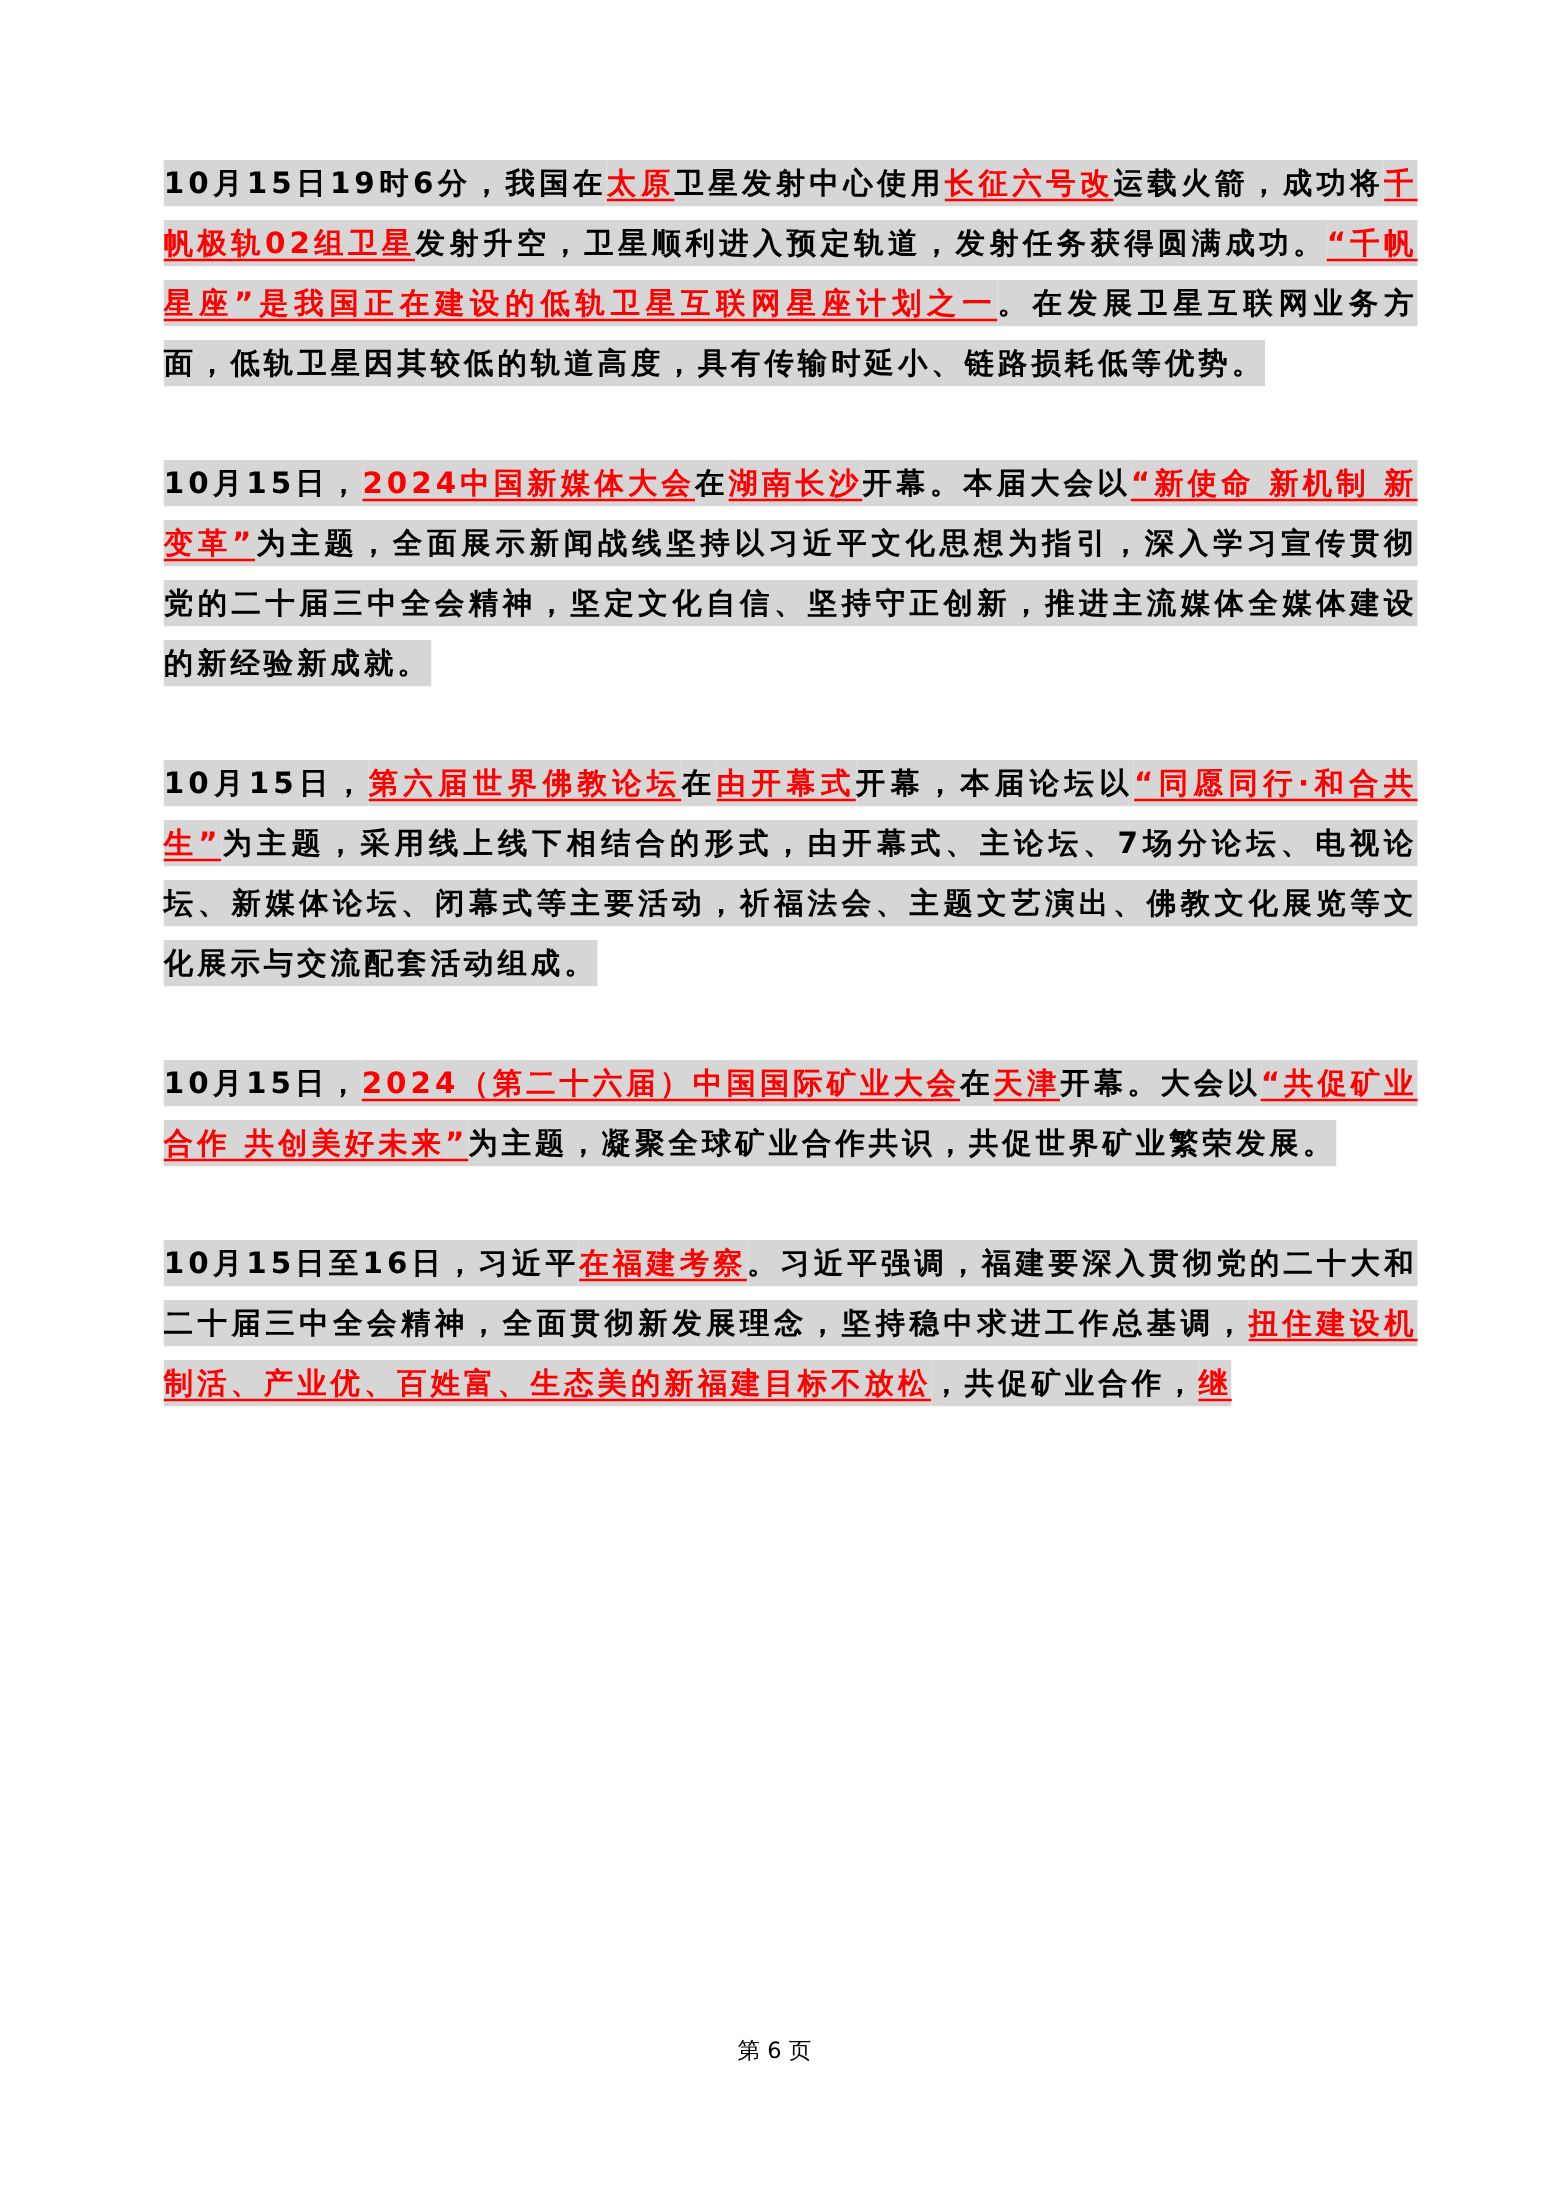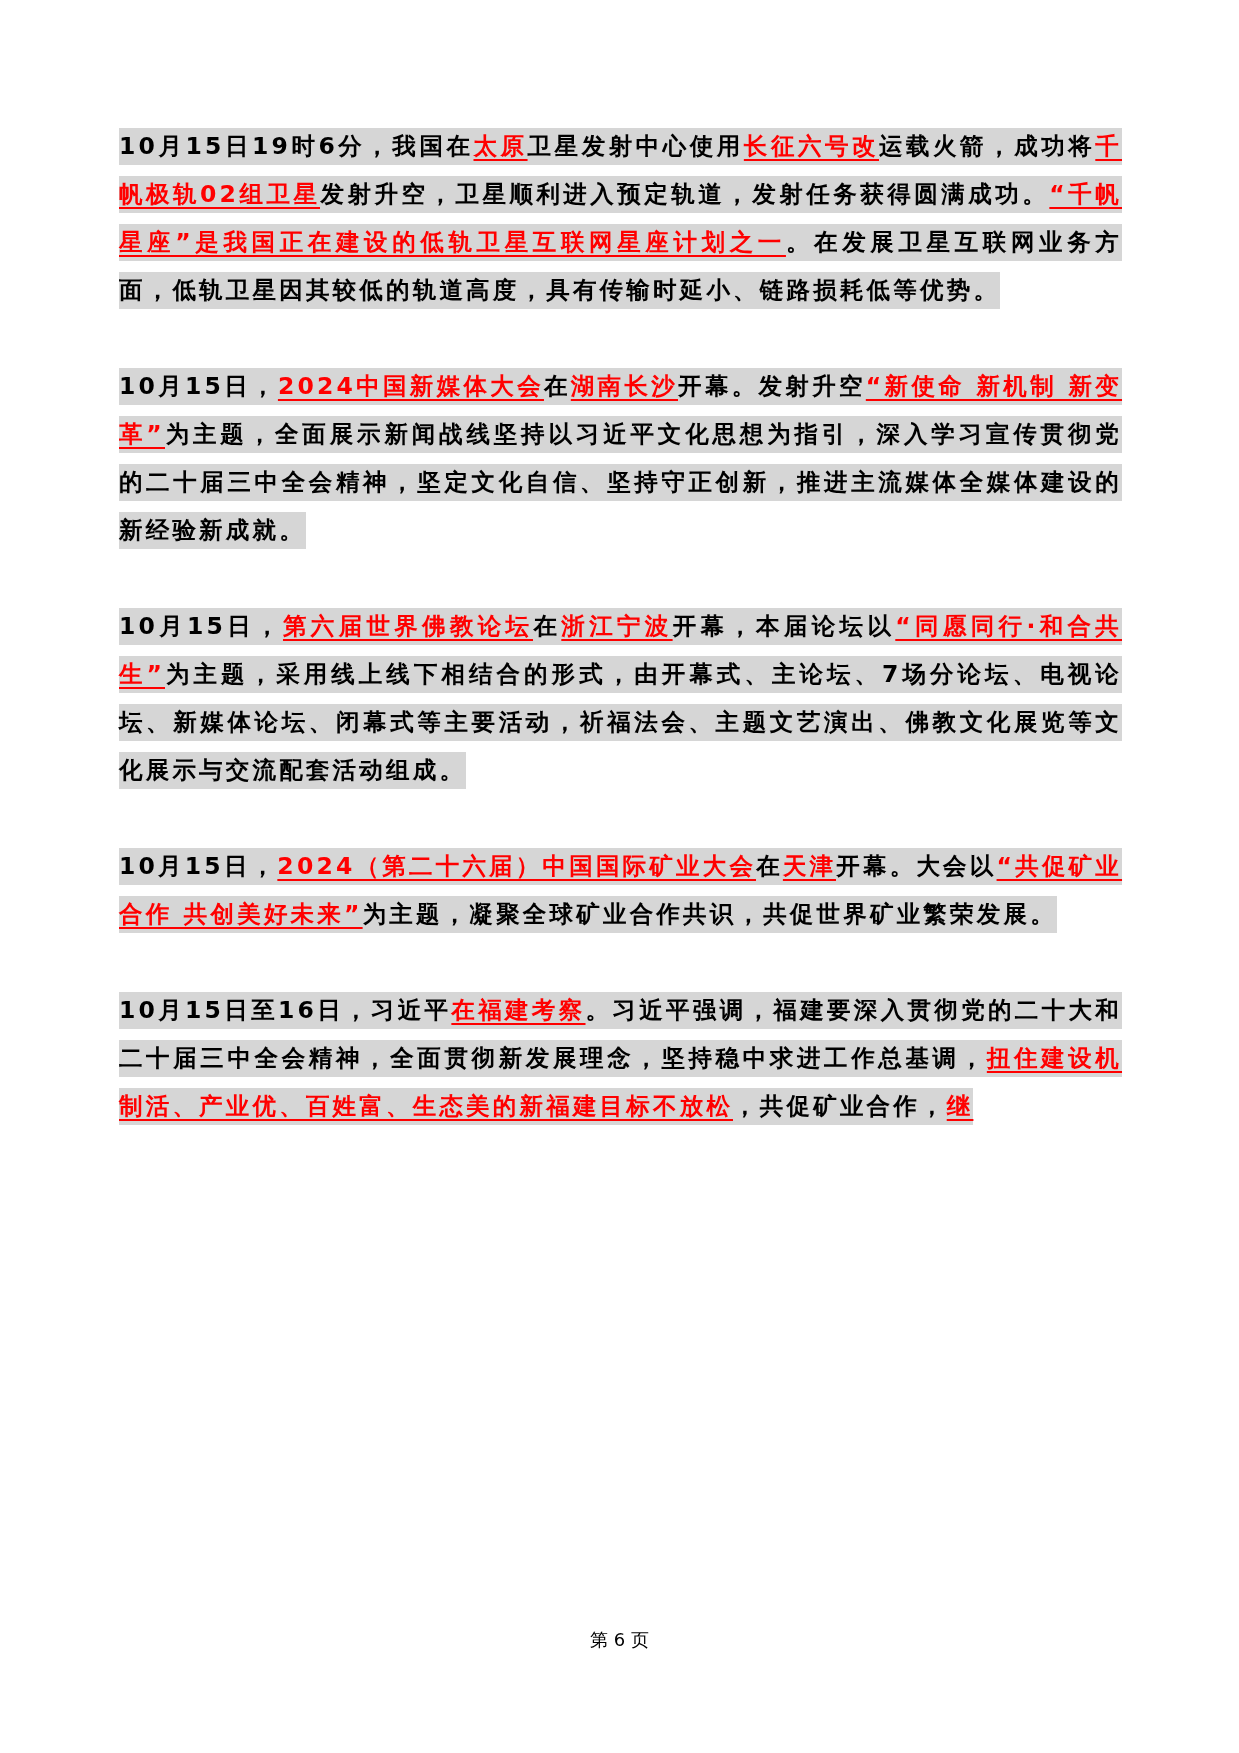--- a/index.html
+++ b/index.html
@@ -1,29 +1,29 @@
 <!DOCTYPE html>
 <html><head>
 <meta charset="utf-8">
 <style>
   html, body { margin:0; padding:0; background:#ffffff; }
   body { width:1239px; height:1753px; position:relative; overflow:hidden;
          font-family:"DejaVu Sans", "Liberation Sans", sans-serif; }
-  .page { position:absolute; left:119px; top:122px; width:1003px; }
+  .page { position:absolute; left:131px; top:122px; width:1003px; }
   .para { margin:0 0 48px 0; font-size:23.5px; font-weight:bold; line-height:48px;
           letter-spacing:3.2px; color:#000; text-align:justify; word-break:break-all; }
   .para span.run { background:#d6d6d6; padding:4px 0 5px 0; box-decoration-break:clone; -webkit-box-decoration-break:clone; }
   .para span.red { color:#ff0000; text-decoration:underline; text-decoration-color:#ff0000; text-decoration-thickness:2px; text-underline-offset:5px; }
   .footer { position:absolute; left:0; width:1239px; top:1628px; text-align:center;
             font-size:18px; color:#000; font-family:"DejaVu Sans", sans-serif; }
 </style>
 </head>
 <body>
 
 <div class="page">
   <p class="para"><span class="run">10月15日19时6分，我国在</span><span class="run red">太原</span><span class="run">卫星发射中心使用</span><span class="run red">长征六号改</span><span class="run">运载火箭，成功将</span><span class="run red">千帆极轨02组卫星</span><span class="run">发射升空，卫星顺利进入预定轨道，发射任务获得圆满成功。</span><span class="run red">“千帆星座”是我国正在建设的低轨卫星互联网星座计划之一</span><span class="run">。在发展卫星互联网业务方面，低轨卫星因其较低的轨道高度，具有传输时延小、链路损耗低等优势。</span></p>
-  <p class="para"><span class="run">10月15日，</span><span class="run red">2024中国新媒体大会</span><span class="run">在</span><span class="run red">湖南长沙</span><span class="run">开幕。发射升空</span><span class="run red">“新使命 新机制 新变革”</span><span class="run">为主题，全面展示新闻战线坚持以习近平文化思想为指引，深入学习宣传贯彻党的二十届三中全会精神，坚定文化自信、坚持守正创新，推进主流媒体全媒体建设的新经验新成就。</span></p>
-  <p class="para"><span class="run">10月15日，</span><span class="run red">第六届世界佛教论坛</span><span class="run">在</span><span class="run red">浙江宁波</span><span class="run">开幕，本届论坛以</span><span class="run red">“同愿同行·和合共生”</span><span class="run">为主题，采用线上线下相结合的形式，由开幕式、主论坛、7场分论坛、电视论坛、新媒体论坛、闭幕式等主要活动，祈福法会、主题文艺演出、佛教文化展览等文化展示与交流配套活动组成。</span></p>
+  <p class="para"><span class="run">10月15日，</span><span class="run red">2024中国新媒体大会</span><span class="run">在</span><span class="run red">湖南长沙</span><span class="run">开幕。本届大会以</span><span class="run red">“新使命 新机制 新变革”</span><span class="run">为主题，全面展示新闻战线坚持以习近平文化思想为指引，深入学习宣传贯彻党的二十届三中全会精神，坚定文化自信、坚持守正创新，推进主流媒体全媒体建设的新经验新成就。</span></p>
+  <p class="para"><span class="run">10月15日，</span><span class="run red">第六届世界佛教论坛</span><span class="run">在</span><span class="run red">由开幕式</span><span class="run">开幕，本届论坛以</span><span class="run red">“同愿同行·和合共生”</span><span class="run">为主题，采用线上线下相结合的形式，由开幕式、主论坛、7场分论坛、电视论坛、新媒体论坛、闭幕式等主要活动，祈福法会、主题文艺演出、佛教文化展览等文化展示与交流配套活动组成。</span></p>
   <p class="para"><span class="run">10月15日，</span><span class="run red">2024（第二十六届）中国国际矿业大会</span><span class="run">在</span><span class="run red">天津</span><span class="run">开幕。大会以</span><span class="run red">“共促矿业合作 共创美好未来”</span><span class="run">为主题，凝聚全球矿业合作共识，共促世界矿业繁荣发展。</span></p>
   <p class="para"><span class="run">10月15日至16日，习近平</span><span class="run red">在福建考察</span><span class="run">。习近平强调，福建要深入贯彻党的二十大和二十届三中全会精神，全面贯彻新发展理念，坚持稳中求进工作总基调，</span><span class="run red">扭住建设机制活、产业优、百姓富、生态美的新福建目标不放松</span><span class="run">，共促矿业合作，</span><span class="run red">继</span></p>
 </div>
 
 <div class="footer">第 6 页</div>
 
 </body></html>

